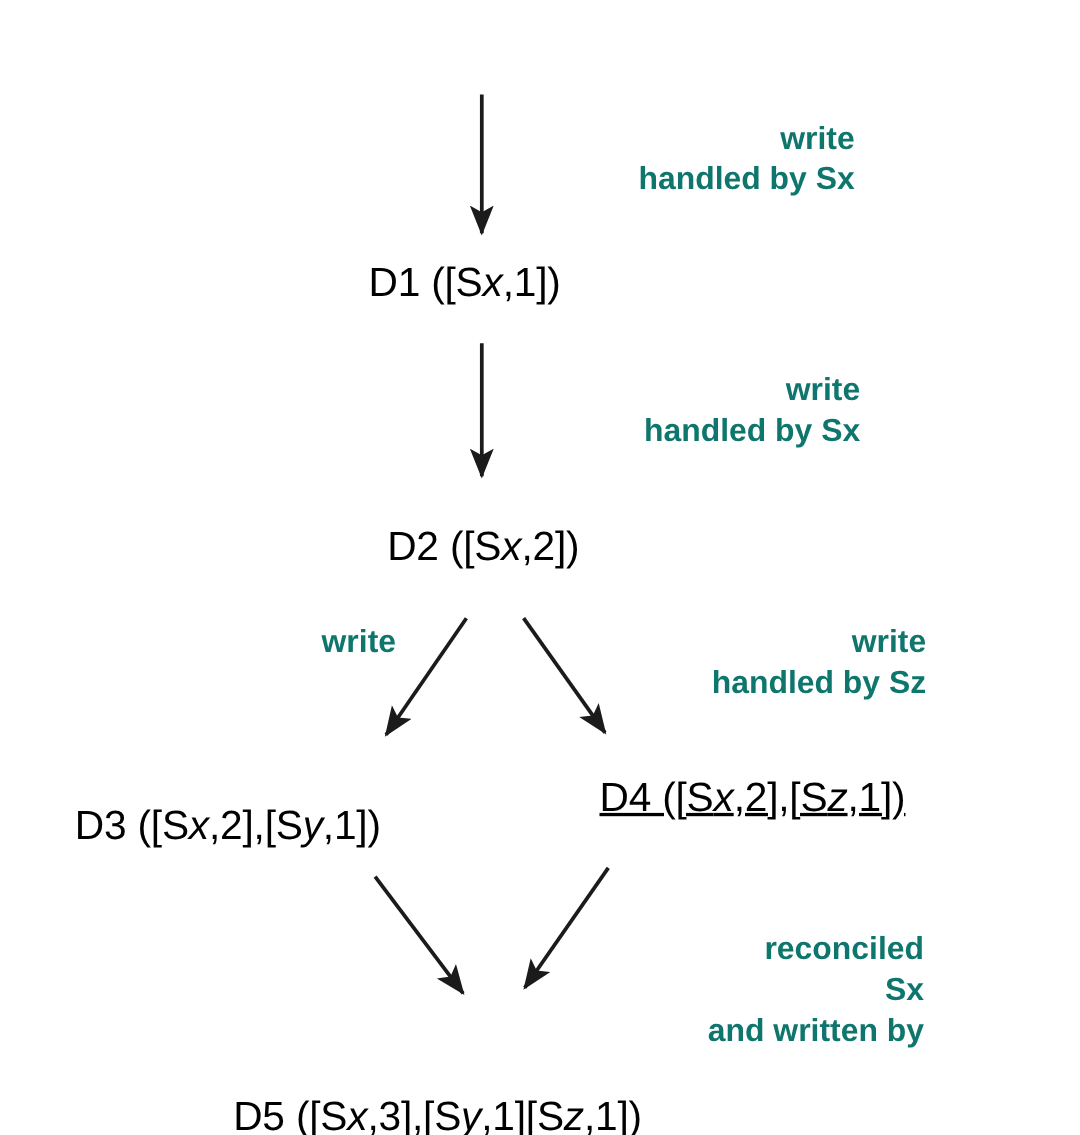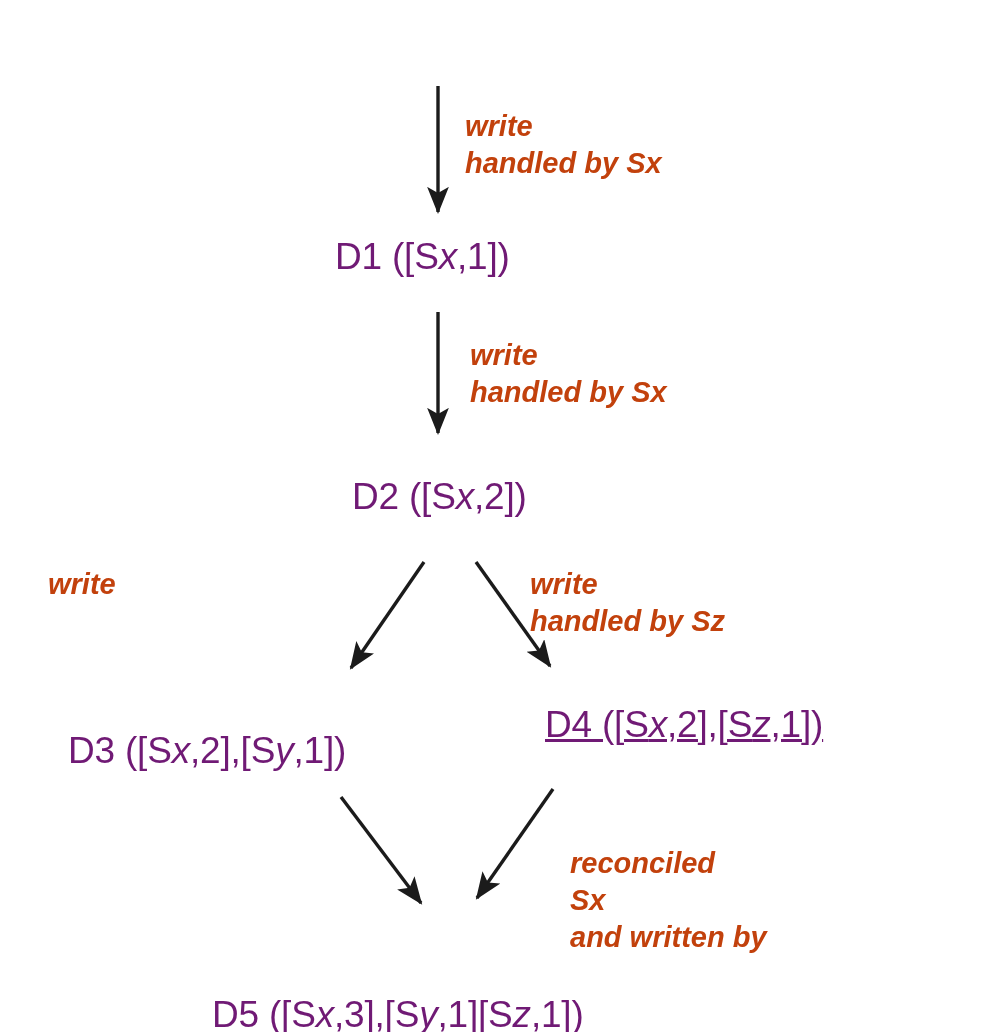--- a/index.html
+++ b/index.html
@@ -19,40 +19,39 @@
   #edges {
     position: absolute;
     left: 0;
     top: 0;
     width: 982px;
     height: 1032px;
     pointer-events: none;
   }
   .node-label {
     position: absolute;
-    color: #701a75;
+    color: #000000;
     font-family: "Liberation Sans", "DejaVu Sans", sans-serif;
     font-size: 37px;
     font-weight: 400;
     letter-spacing: -0.2px;
     white-space: nowrap;
     line-height: 1;
   }
   .node-label .v {
     font-style: italic;
   }
   .edge-label {
     position: absolute;
-    color: #c2410c;
+    color: #0f766e;
     font-family: "Liberation Sans", "DejaVu Sans", sans-serif;
     font-size: 29px;
-    font-style: italic;
     font-weight: 700;
     line-height: 1.28;
-    text-align: left;
+    text-align: right;
     white-space: nowrap;
   }
   .edge-label span {
     display: block;
   }
 </style>
 </head>
 <body>
 
 <div id="canvas">

